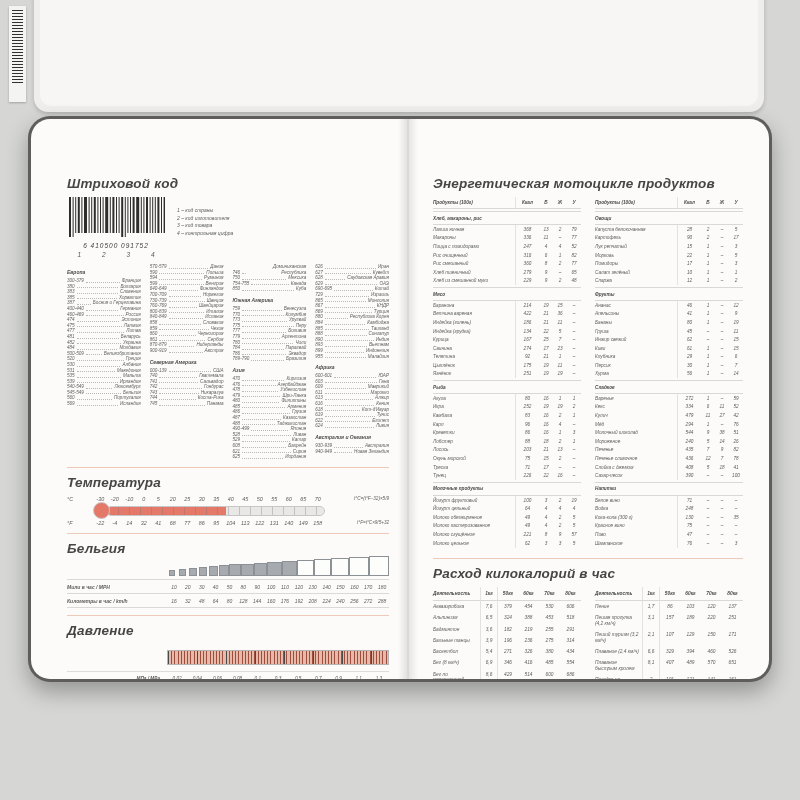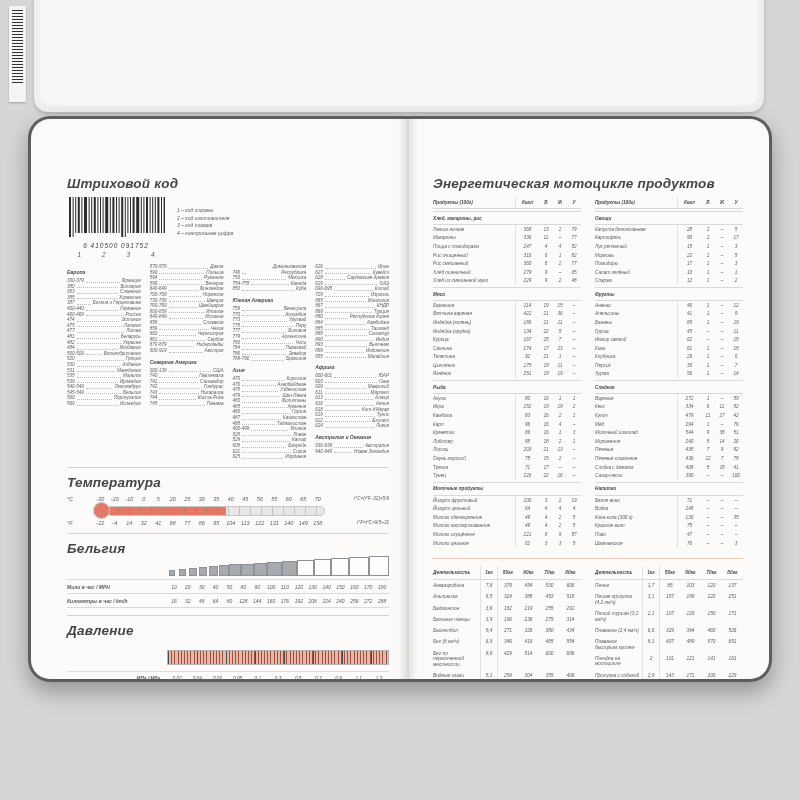--- a/index.html
+++ b/index.html
@@ -1227,20 +1227,21 @@
               <span class="nm">Шампанское</span>
               <span class="vline">76</span>
               <span>–</span>
               <span>–</span>
               <span>3</span>
             </div>
           </div>
         </div>
 
       <hr class="rule" style="margin-top:10px;">
+      <div class="sec-title">Расход килокалорий в час</div>
       <div class="half-wrap" id="cal-halves">
           <div class="half">
             <div class="cg">
               <span class="hd nm">Деятельность</span>
               <span class="hd vline">1кг</span>
               <span class="hd vline">50кг</span>
               <span class="hd">60кг</span>
               <span class="hd">70кг</span>
               <span class="hd">80кг</span>
               <span class="nm">Аквааэробика</span>

